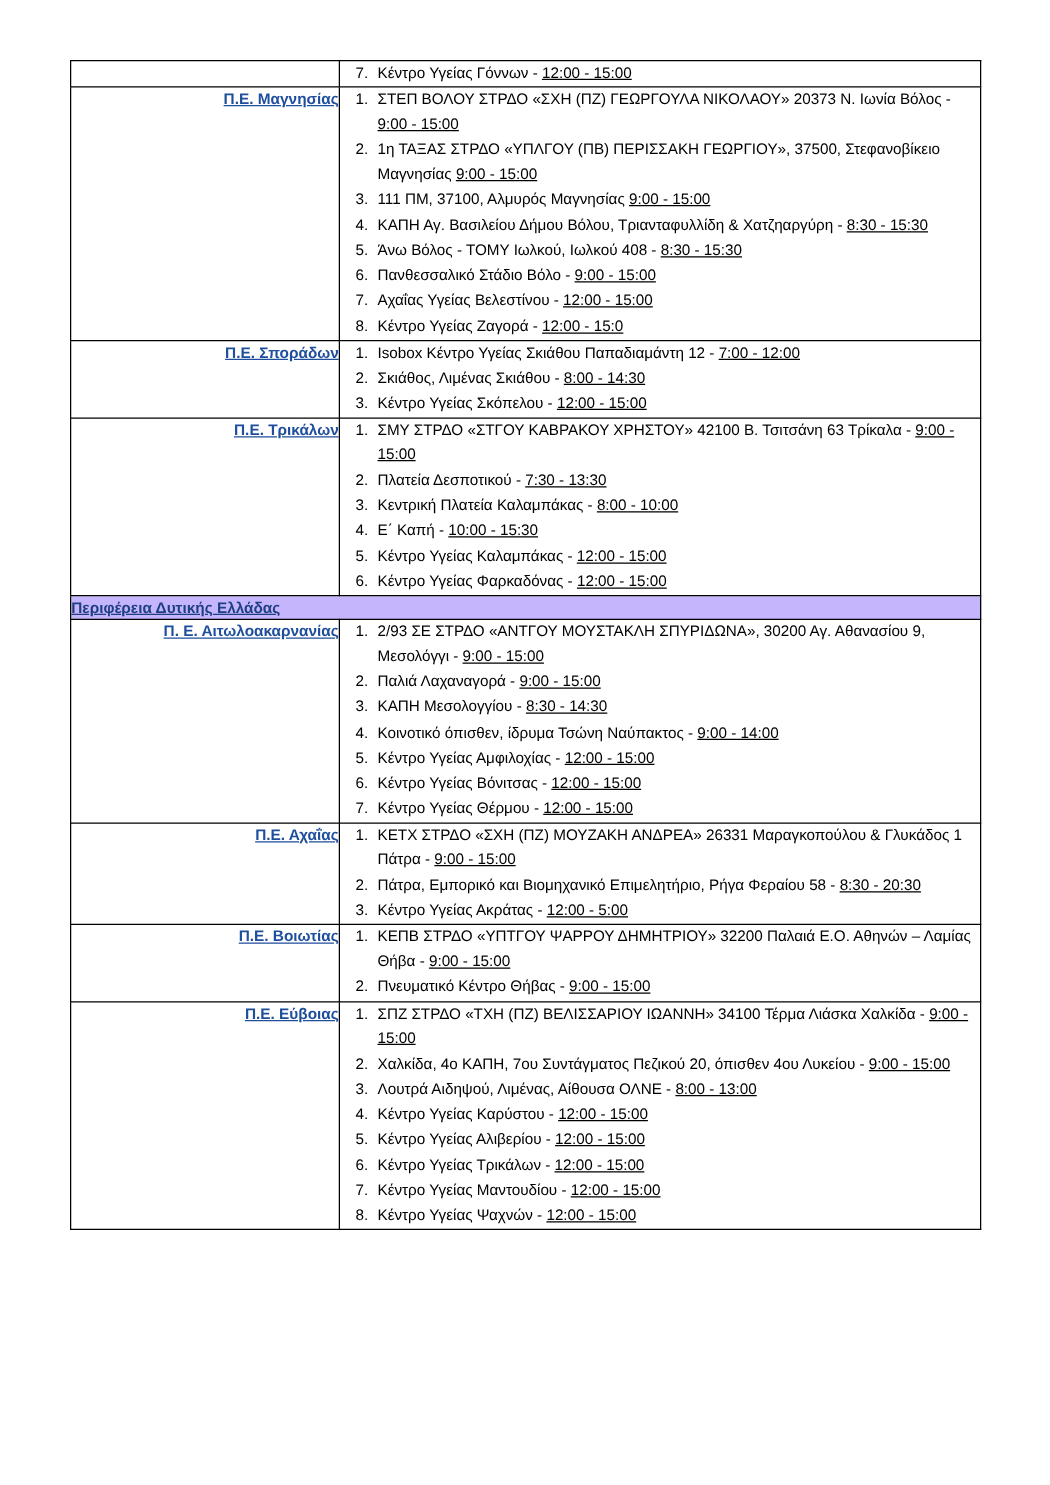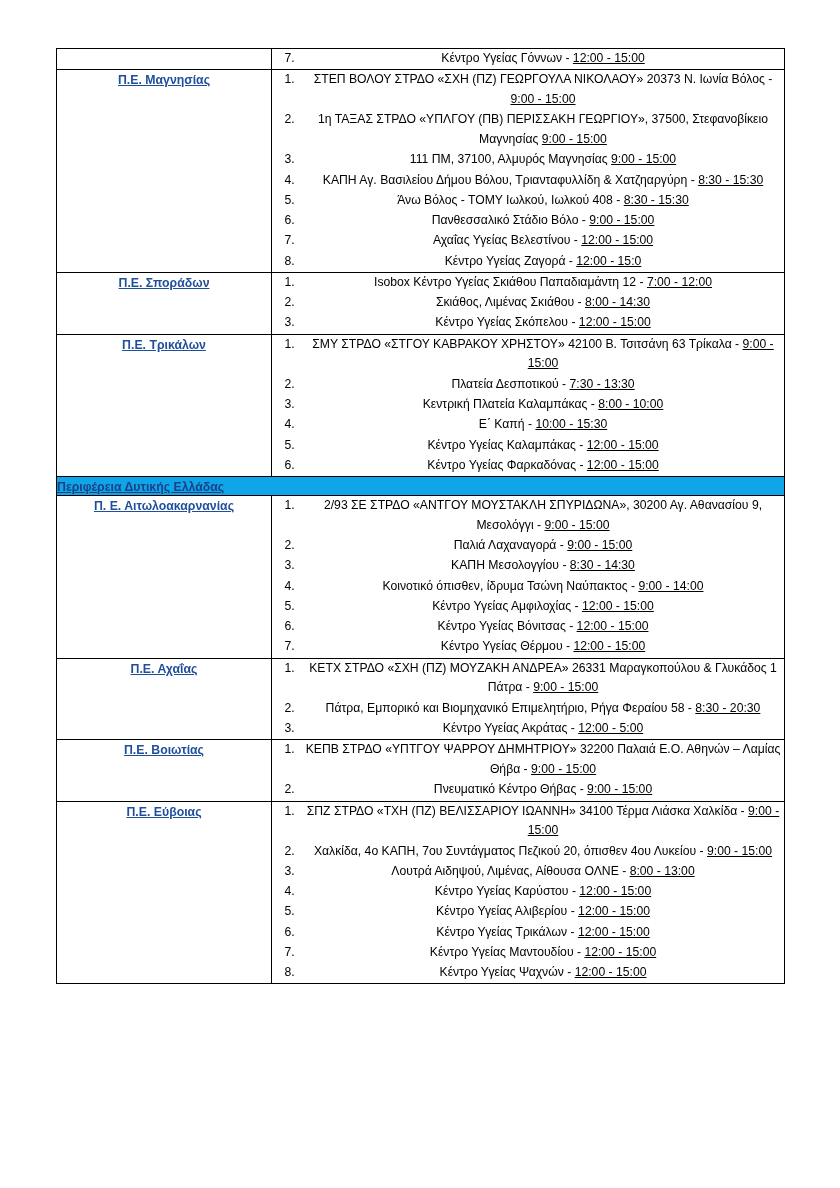--- a/index.html
+++ b/index.html
@@ -28,50 +28,49 @@
   table.doc td {
     border: 1px solid #000000;
     vertical-align: top;
     padding: 0;
   }
   .col-region { width: 215px; }
   .col-items  { width: 513px; }
 
   
   .region-cell {
-    text-align: center;
+    text-align: right;
     vertical-align: middle;
     padding: 4px 6px;
   }
   .region-name {
     color: #1f4e9c;
     text-decoration: underline;
     font-weight: bold;
     font-size: 12.3px;
     line-height: 1.45;
     display: inline-block;
   }
 
   
   .banner-cell {
-    background: #0ea5e9;
+    background: #c4b5fd;
     padding: 3px 6px 3px 14px;
   }
   .banner-text {
     color: #1f3f85;
     font-weight: bold;
     font-size: 12.3px;
     text-decoration: underline;
     display: inline-block;
   }
 
   
   .items-cell {
     padding: 4px 8px 5px 6px;
-    text-align: center;
   }
   ol.items {
     margin: 0;
     padding: 0 0 0 26px;
     list-style-position: outside;
   }
   ol.items > li {
     font-size: 12.2px;
     line-height: 1.62;
     margin: 0 0 0.5px 0;

